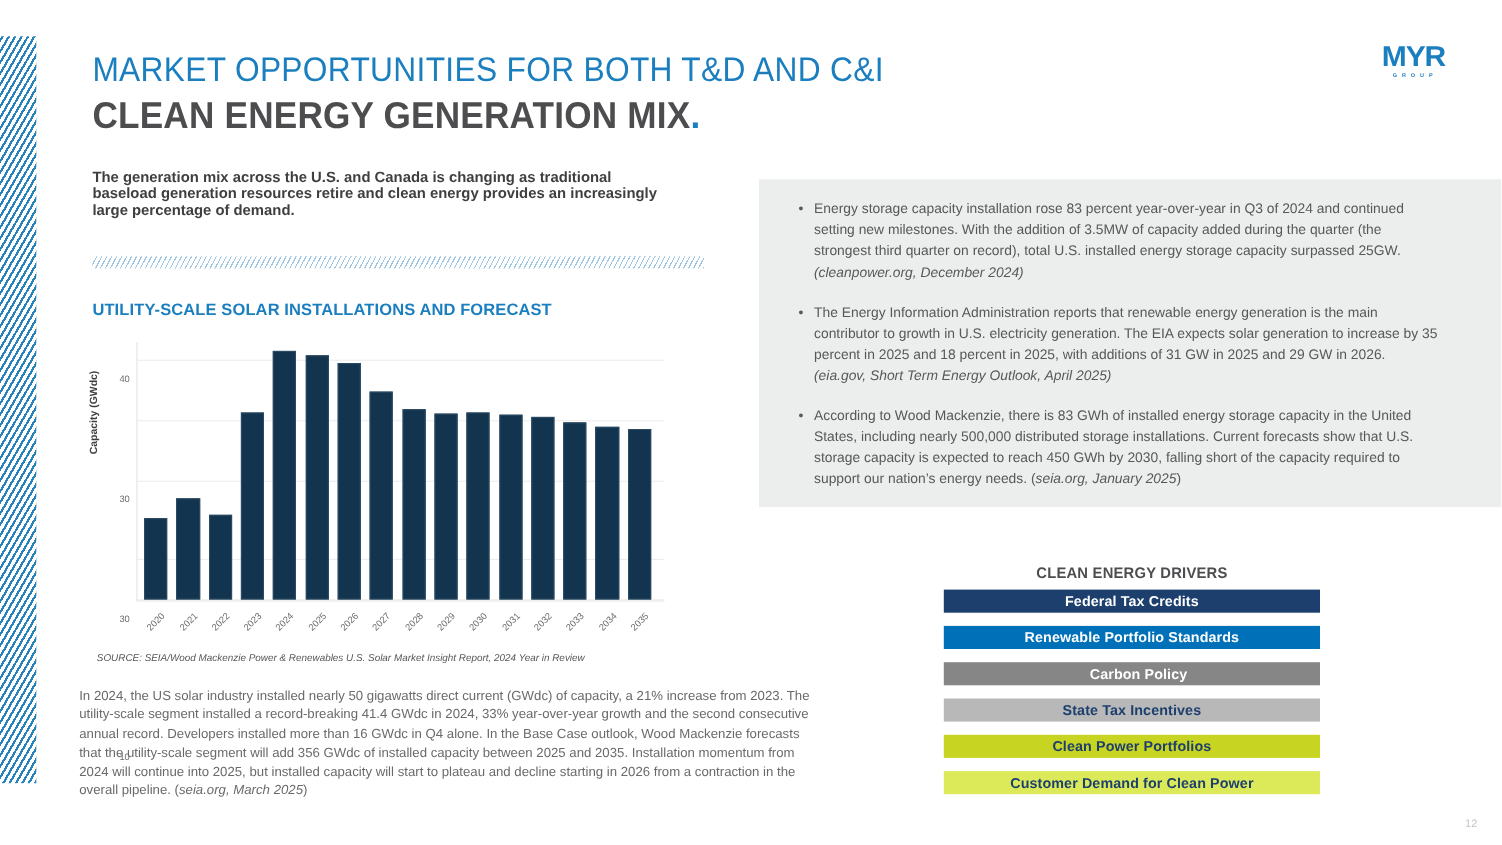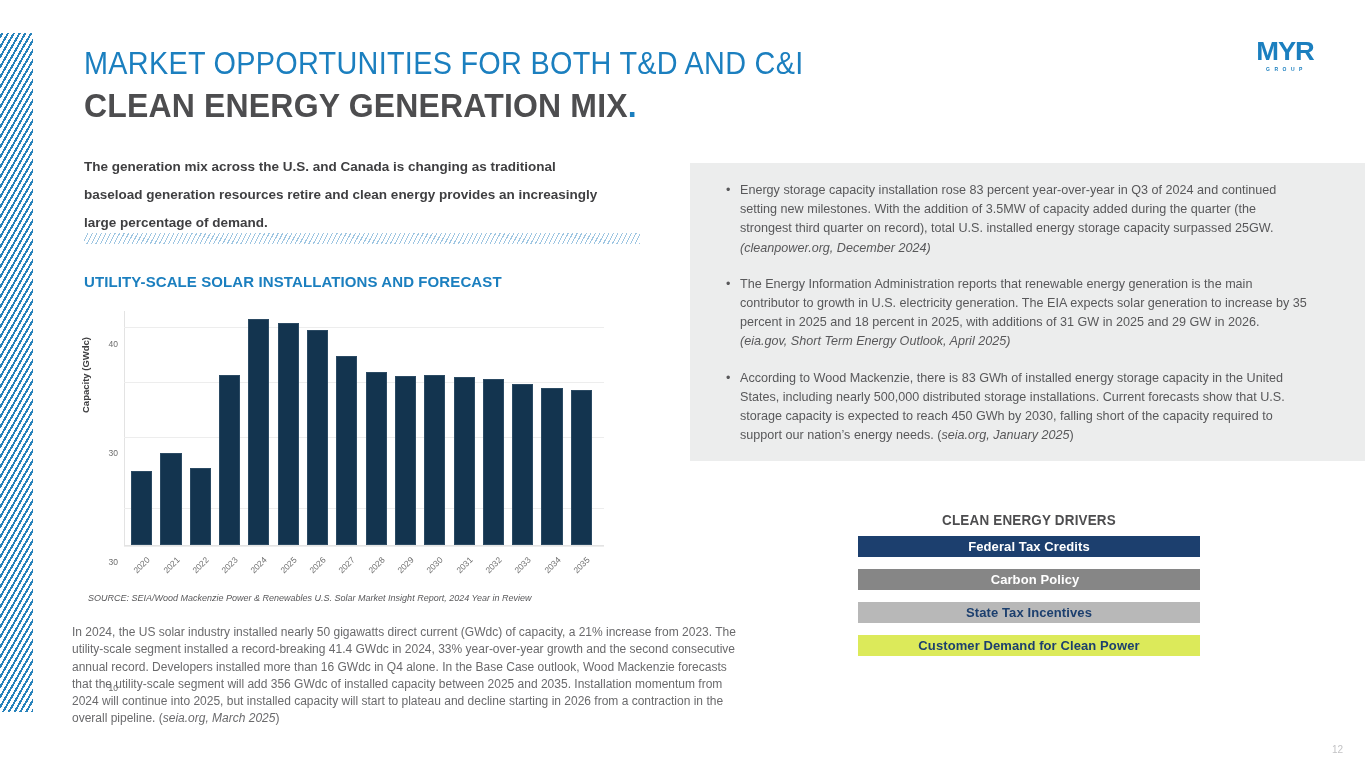--- a/index.html
+++ b/index.html
@@ -42,21 +42,21 @@
     font-weight:bold;font-size:26px;color:#1b7fbf;line-height:1;
     letter-spacing:-1px;transform:scaleX(1.05);display:block;
   }
   .logo .sub{
     display:block;font-size:5px;letter-spacing:4.5px;color:#1b7fbf;
     font-weight:bold;margin-top:2px;margin-left:3px;
   }
   
   .lede{
     position:absolute;left:84px;top:153px;width:530px;
-    font-size:13.5px;line-height:28px;color:#3f3f41;font-weight:bold;
+    font-size:13.5px;line-height:15px;color:#3f3f41;font-weight:bold;
   }
   .hatch-rule{
     position:absolute;left:84px;top:233px;width:556px;height:11px;
     background-image:repeating-linear-gradient(
       -62deg,#9ec6e2 0px,#9ec6e2 1px,#ffffff 1px,#ffffff 4px);
   }
   .chart-heading{
     position:absolute;left:84px;top:273px;
     font-size:15px;font-weight:bold;color:#1b7fbf;letter-spacing:.1px;
   }
@@ -291,19 +291,21 @@
       <li><span class="bullet">•</span><span>Energy storage capacity installation rose 83 percent year-over-year in Q3 of 2024 and continued setting new milestones. With the addition of 3.5MW of capacity added during the quarter (the strongest third quarter on record), total U.S. installed energy storage capacity surpassed 25GW. </span><em>(cleanpower.org, December 2024)</em><span></span></li>
       <li><span class="bullet">•</span><span>The Energy Information Administration reports that renewable energy generation is the main contributor to growth in U.S. electricity generation. The EIA expects solar generation to increase by 35 percent in 2025 and 18 percent in 2025, with additions of 31 GW in 2025 and 29 GW in 2026. </span><em>(eia.gov, Short Term Energy Outlook, April 2025)</em><span></span></li>
       <li><span class="bullet">•</span><span>According to Wood Mackenzie, there is 83 GWh of installed energy storage capacity in the United States, including nearly 500,000 distributed storage installations. Current forecasts show that U.S. storage capacity is expected to reach 450 GWh by 2030, falling short of the capacity required to support our nation’s energy needs. (</span><em>seia.org, January 2025</em><span>)</span></li>
     </ul>
 </div>
 
 <div class="drivers">
   <div class="drivers-title">CLEAN ENERGY DRIVERS</div>
   <div id="drivers-list">
       <div class="driver-row" style="background: rgb(28, 63, 110); color: rgb(255, 255, 255);">Federal Tax Credits</div>
+      <div class="driver-row" style="background: rgb(0, 113, 184); color: rgb(255, 255, 255);">Renewable Portfolio Standards</div>
       <div class="driver-row" style="background: rgb(134, 134, 134); color: rgb(255, 255, 255); padding-left: 12px;">Carbon Policy</div>
       <div class="driver-row" style="background: rgb(184, 184, 184); color: rgb(28, 63, 110);">State Tax Incentives</div>
+      <div class="driver-row" style="background: rgb(200, 212, 34); color: rgb(28, 63, 110);">Clean Power Portfolios</div>
       <div class="driver-row" style="background: rgb(220, 234, 90); color: rgb(28, 63, 110);">Customer Demand for Clean Power</div>
     </div>
 </div>
 
 <div class="page-num">12</div>
 
 </body></html>

